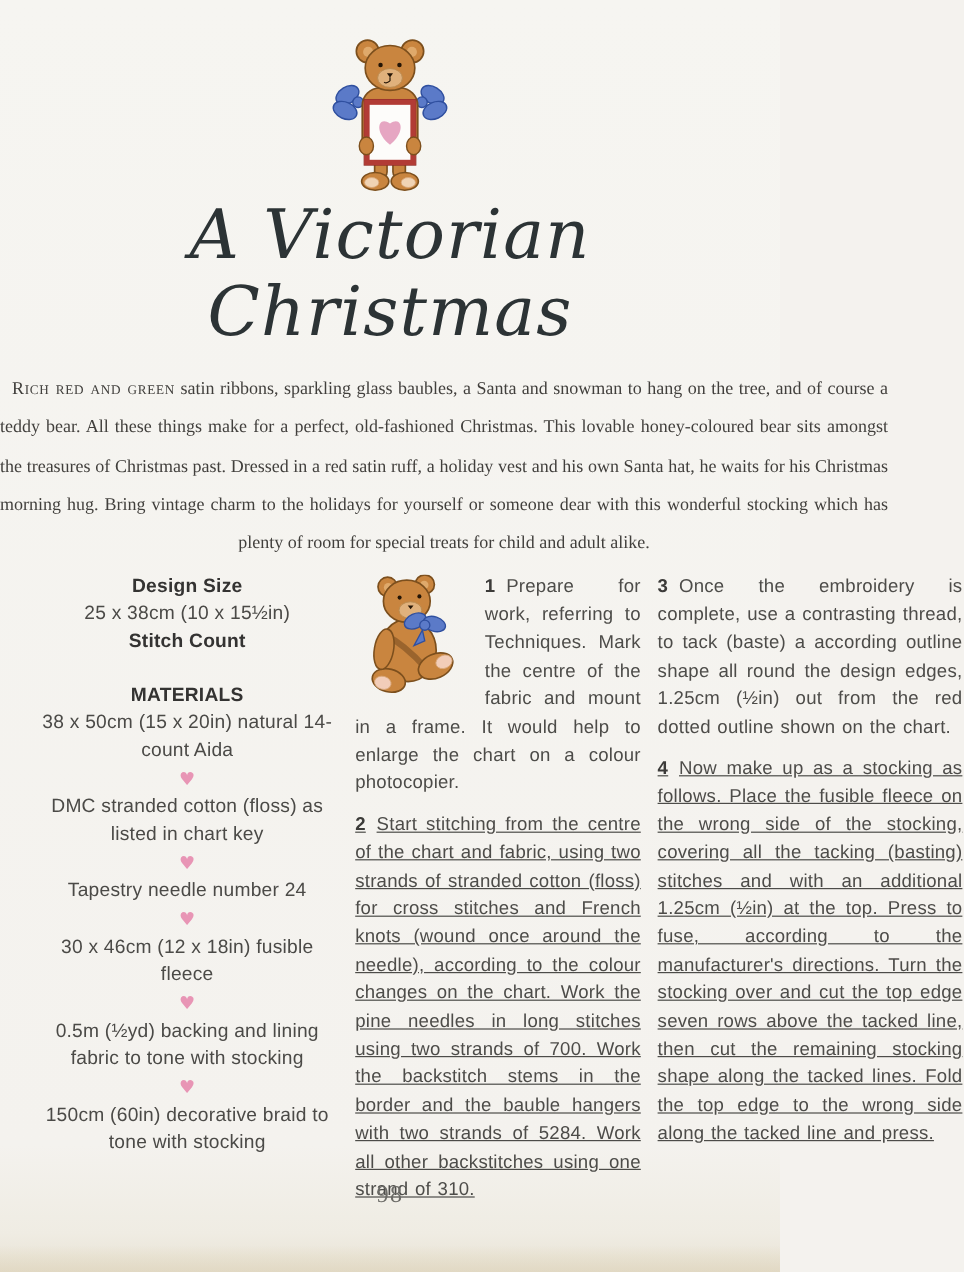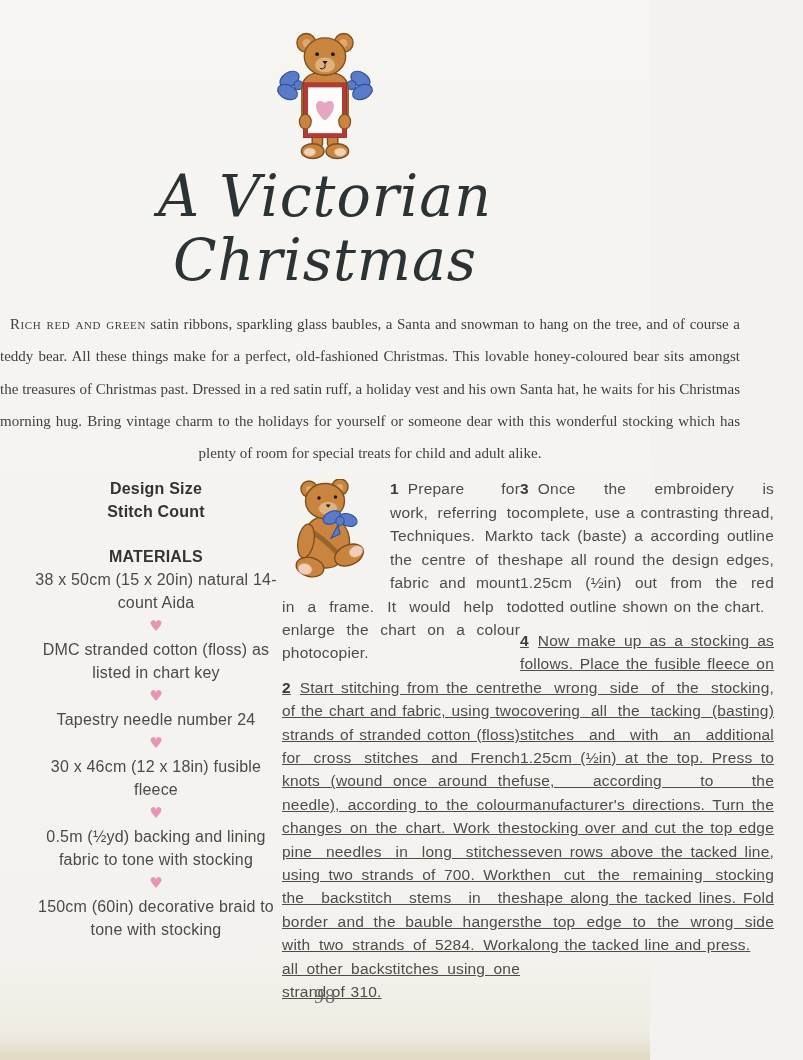--- a/index.html
+++ b/index.html
@@ -24,21 +24,21 @@
     font-family:"DejaVu Serif",serif;font-style:italic;font-weight:500;
     font-size:57px;color:#2c3335;letter-spacing:1px;line-height:64px;
   }
   .intro{
     width:740px;margin:16px auto 0 auto;
     font-family:"Liberation Serif","DejaVu Serif",serif;
     font-size:15px;line-height:32.3px;color:#413f3c;
     text-align:justify;text-align-last:center;text-indent:10px;
   }
   .smallcaps{font-variant:small-caps;letter-spacing:.6px;}
-  .columns{display:flex;margin:8px 26px 0 30px;gap:0;}
+  .columns{display:flex;margin:8px 26px 0 30px;gap:14px;}
   
   .col-left{
     width:252px;flex:0 0 252px;text-align:center;
     font-size:16px;line-height:23px;color:#4b4a47;letter-spacing:.2px;
   }
   .col-left .h{font-weight:bold;color:#343332;}
   .col-left .h-materials{margin-top:22px;}
   .heart{
     font-family:"DejaVu Sans",sans-serif;
     color:#e895b5;font-size:15px;line-height:14px;margin:5px 0;
@@ -113,20 +113,21 @@
   </div>
 
   <h1 class="title">A Victorian Christmas</h1>
 
   <p class="intro"><span class="smallcaps">Rich red and green</span><span> satin ribbons, sparkling glass baubles, a Santa and snowman to hang on the tree, and of course a teddy bear. All these things make for a perfect, old-fashioned Christmas. This lovable honey-coloured bear sits amongst the treasures of Christmas past. Dressed in a red satin ruff, a holiday vest and his own Santa hat, he waits for his Christmas morning hug. Bring vintage charm to the holidays for yourself or someone dear with this wonderful stocking which has plenty of room for special treats for child and adult alike.</span></p>
 
   <div class="columns">
 
     <aside class="col-left">
       <div class="h">Design Size</div>
+      <div>25 x 38cm (10 x 15½in)</div>
       <div class="h">Stitch Count</div>
       <div class="h h-materials">MATERIALS</div>
       <div>38 x 50cm (15 x 20in) natural 14-count Aida</div>
       <div class="heart">♥</div>
       <div>DMC stranded cotton (floss) as listed in chart key</div>
       <div class="heart">♥</div>
       <div>Tapestry needle number 24</div>
       <div class="heart">♥</div>
       <div>30 x 46cm (12 x 18in) fusible fleece</div>
       <div class="heart">♥</div>

